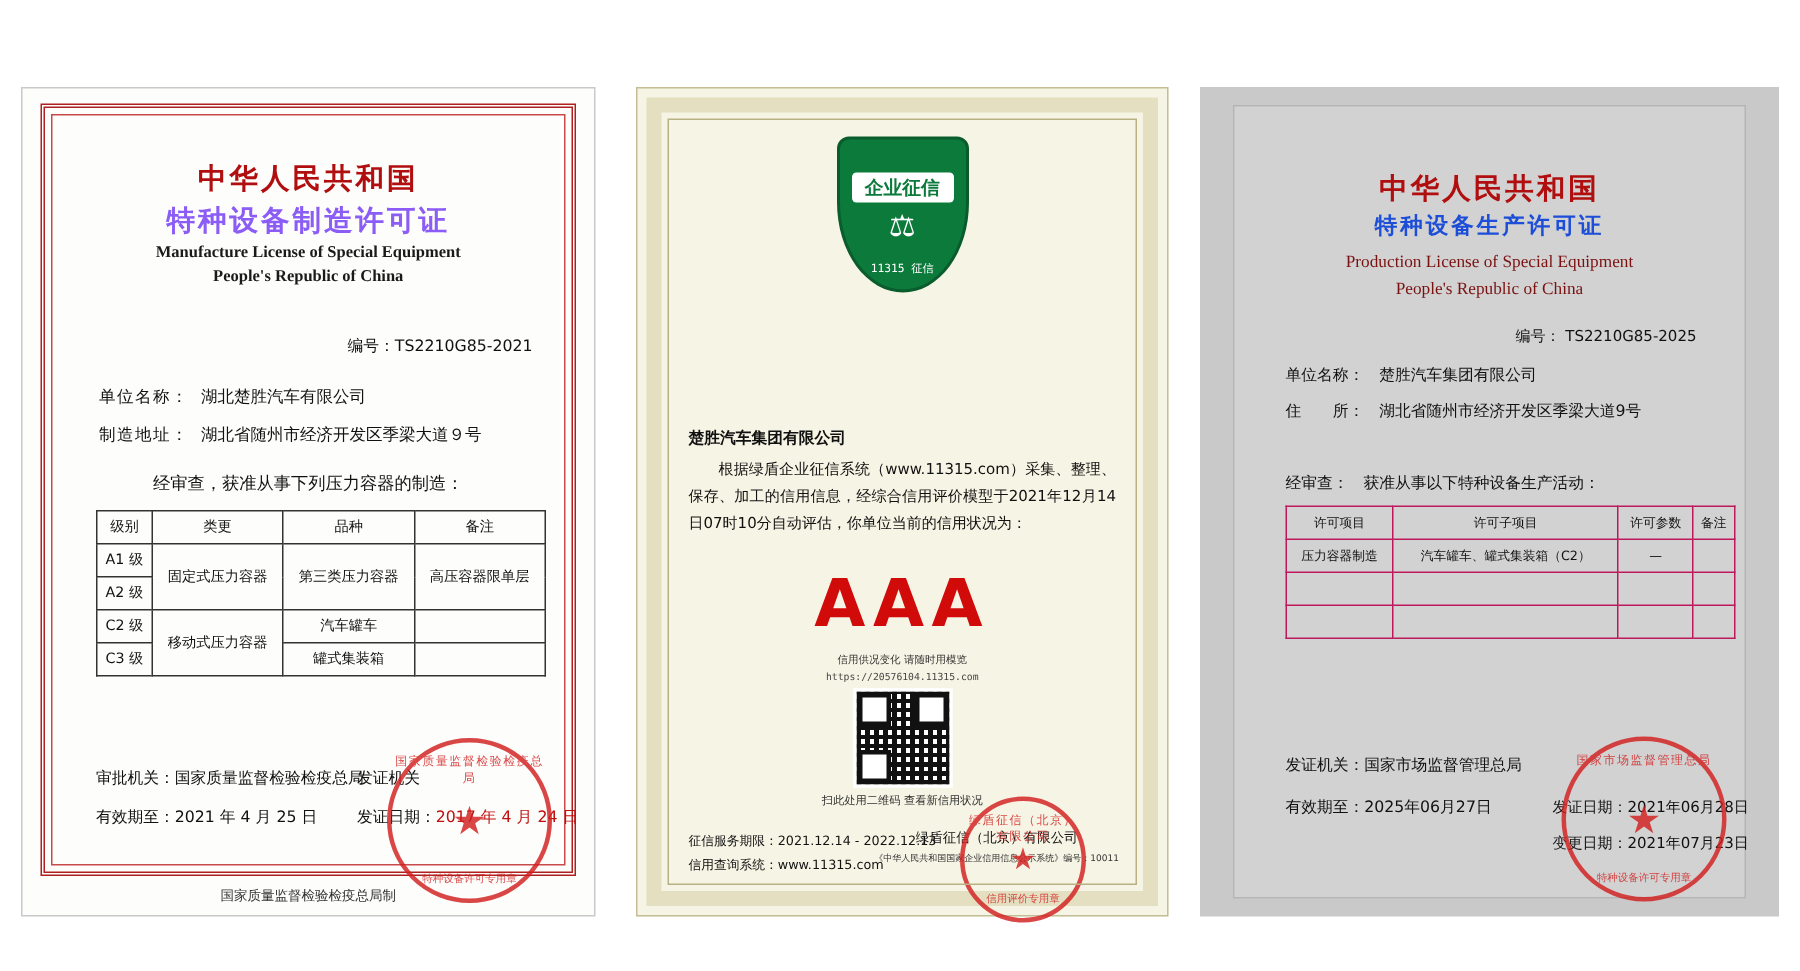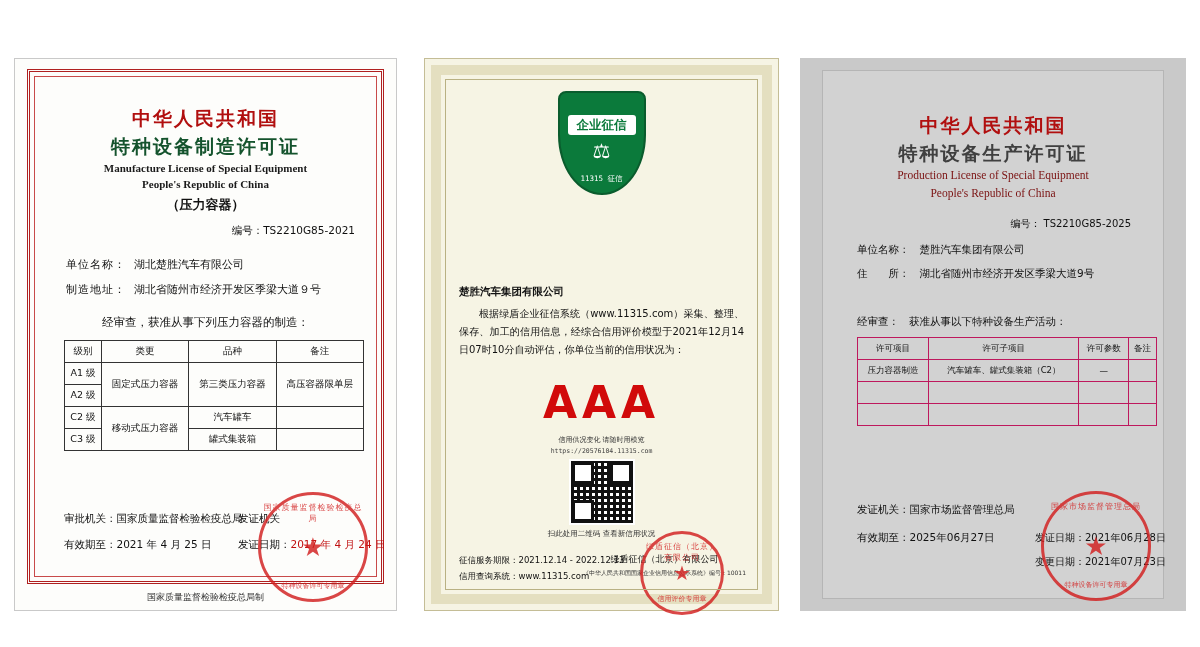--- a/index.html
+++ b/index.html
@@ -48,21 +48,21 @@
     color: #b10f0f;
     font-size: 19px;
     font-weight: bold;
     letter-spacing: 2px;
     font-family: "DejaVu Sans", sans-serif;
   }
   .c1-title2 {
     position: absolute;
     left: 0; right: 0; top: 62px;
     text-align: center;
-    color: #14532d;
+    color: #8b5cf6;
     font-size: 19px;
     font-weight: bold;
     letter-spacing: 2px;
     font-family: "DejaVu Sans", sans-serif;
   }
   .c1-en1 {
     position: absolute;
     left: 0; right: 0; top: 90px;
     text-align: center;
     color: #1a1a1a;
@@ -421,22 +421,22 @@
     color: #b10f0f;
     font-size: 19px;
     font-weight: bold;
     letter-spacing: 2px;
     font-family: "DejaVu Sans", sans-serif;
   }
   .c3-title2 {
     position: absolute;
     left: 0; right: 0; top: 70px;
     text-align: center;
-    color: #404040;
-    font-size: 19px;
+    color: #1d4ed8;
+    font-size: 15px;
     font-weight: bold;
     letter-spacing: 2px;
     font-family: "DejaVu Sans", sans-serif;
   }
   .c3-en1 {
     position: absolute;
     left: 0; right: 0; top: 98px;
     text-align: center;
     color: #7a1111;
     font-size: 11.5px;
@@ -518,21 +518,20 @@
 <body>
 
 <div class="page">
 
   <div class="cert1">
     <div class="cert1-inner">
       <div class="c1-title1">中华人民共和国</div>
       <div class="c1-title2">特种设备制造许可证</div>
       <div class="c1-en1">Manufacture License of Special Equipment</div>
       <div class="c1-en2">People's Republic of China</div>
-      <div class="c1-sub">（压力容器）</div>
       <div class="c1-code">编号：TS2210G85-2021</div>
 
       <div class="c1-row c1-r1">
         <span class="lbl">单位名称：</span><span class="val">湖北楚胜汽车有限公司</span>
       </div>
       <div class="c1-row c1-r2">
         <span class="lbl">制造地址：</span><span class="val">湖北省随州市经济开发区季梁大道９号</span>
       </div>
 
       <div class="c1-lead">经审查，获准从事下列压力容器的制造：</div>

